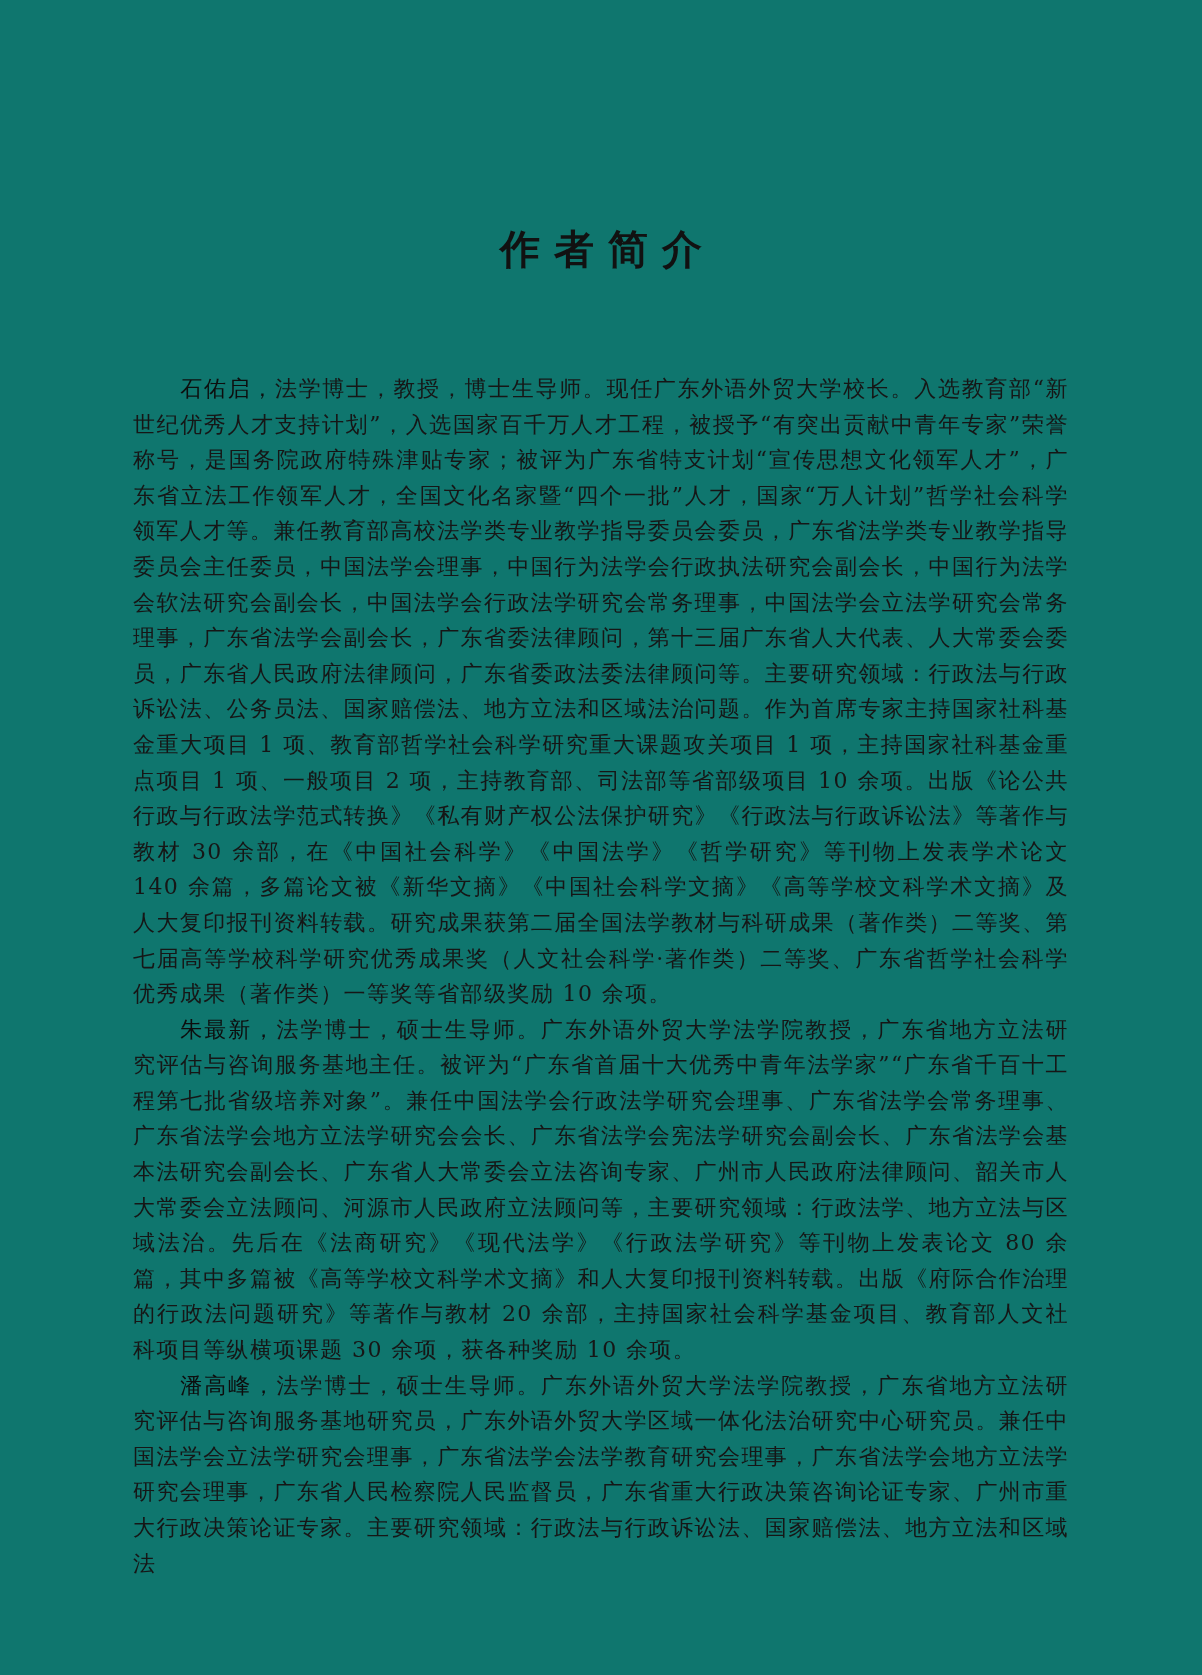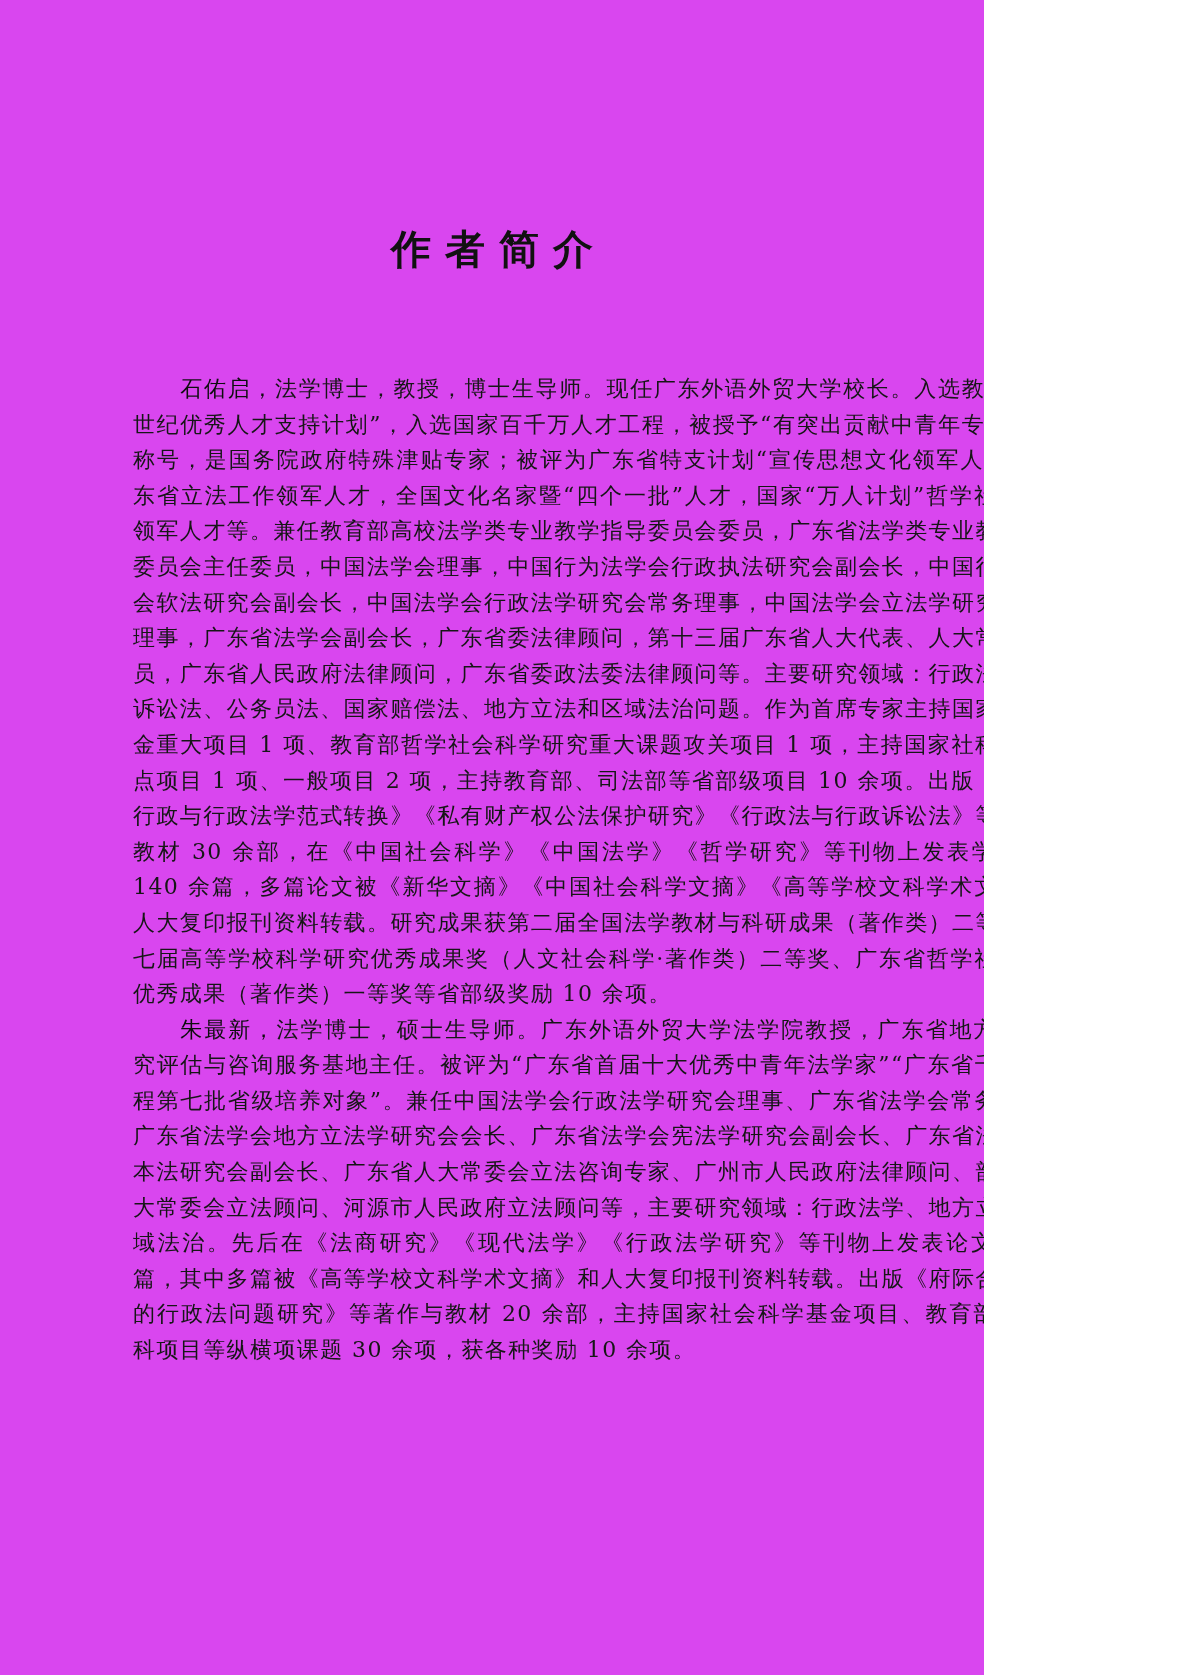--- a/index.html
+++ b/index.html
@@ -2,23 +2,23 @@
 <html><head>
 <meta charset="utf-8">
 <style>
   html, body {
     margin: 0;
     padding: 0;
     background: #ffffff;
   }
   .page {
     position: relative;
-    width: 984px;
+    width: 1202px;
     height: 1675px;
-    background: #d946ef;
+    background: #0f766e;
     overflow: hidden;
     color: #141414;
   }
   .page-title {
     position: absolute;
     top: 222px;
     left: 0;
     width: 100%;
     margin: 0;
     text-align: center;
@@ -58,16 +58,17 @@
 <div class="page">
 
   <h1 class="page-title">作者简介</h1>
 
   <div class="bios">
 
     <p class="bio"><span class="author-name">石佑启，</span><span>法学博士，教授，博士生导师。现任广东外语外贸大学校长。入选教育部“新世纪优秀人才支持计划”，入选国家百千万人才工程，被授予“有突出贡献中青年专家”荣誉称号，是国务院政府特殊津贴专家；被评为广东省特支计划“宣传思想文化领军人才”，广东省立法工作领军人才，全国文化名家暨“四个一批”人才，国家“万人计划”哲学社会科学领军人才等。兼任教育部高校法学类专业教学指导委员会委员，广东省法学类专业教学指导委员会主任委员，中国法学会理事，中国行为法学会行政执法研究会副会长，中国行为法学会软法研究会副会长，中国法学会行政法学研究会常务理事，中国法学会立法学研究会常务理事，广东省法学会副会长，广东省委法律顾问，第十三届广东省人大代表、人大常委会委员，广东省人民政府法律顾问，广东省委政法委法律顾问等。主要研究领域：行政法与行政诉讼法、公务员法、国家赔偿法、地方立法和区域法治问题。作为首席专家主持国家社科基金重大项目 1 项、教育部哲学社会科学研究重大课题攻关项目 1 项，主持国家社科基金重点项目 1 项、一般项目 2 项，主持教育部、司法部等省部级项目 10 余项。出版《论公共行政与行政法学范式转换》《私有财产权公法保护研究》《行政法与行政诉讼法》等著作与教材 30 余部，在《中国社会科学》《中国法学》《哲学研究》等刊物上发表学术论文 140 余篇，多篇论文被《新华文摘》《中国社会科学文摘》《高等学校文科学术文摘》及人大复印报刊资料转载。研究成果获第二届全国法学教材与科研成果（著作类）二等奖、第七届高等学校科学研究优秀成果奖（人文社会科学·著作类）二等奖、广东省哲学社会科学优秀成果（著作类）一等奖等省部级奖励 10 余项。</span></p>
 
     <p class="bio"><span class="author-name">朱最新，</span><span>法学博士，硕士生导师。广东外语外贸大学法学院教授，广东省地方立法研究评估与咨询服务基地主任。被评为“广东省首届十大优秀中青年法学家”“广东省千百十工程第七批省级培养对象”。兼任中国法学会行政法学研究会理事、广东省法学会常务理事、广东省法学会地方立法学研究会会长、广东省法学会宪法学研究会副会长、广东省法学会基本法研究会副会长、广东省人大常委会立法咨询专家、广州市人民政府法律顾问、韶关市人大常委会立法顾问、河源市人民政府立法顾问等，主要研究领域：行政法学、地方立法与区域法治。先后在《法商研究》《现代法学》《行政法学研究》等刊物上发表论文 80 余篇，其中多篇被《高等学校文科学术文摘》和人大复印报刊资料转载。出版《府际合作治理的行政法问题研究》等著作与教材 20 余部，主持国家社会科学基金项目、教育部人文社科项目等纵横项课题 30 余项，获各种奖励 10 余项。</span></p>
 
+    <p class="bio"><span class="author-name">潘高峰，</span><span>法学博士，硕士生导师。广东外语外贸大学法学院教授，广东省地方立法研究评估与咨询服务基地研究员，广东外语外贸大学区域一体化法治研究中心研究员。兼任中国法学会立法学研究会理事，广东省法学会法学教育研究会理事，广东省法学会地方立法学研究会理事，广东省人民检察院人民监督员，广东省重大行政决策咨询论证专家、广州市重大行政决策论证专家。主要研究领域：行政法与行政诉讼法、国家赔偿法、地方立法和区域法</span></p>
 
   </div>
 
 </div>
 
 </body></html>

